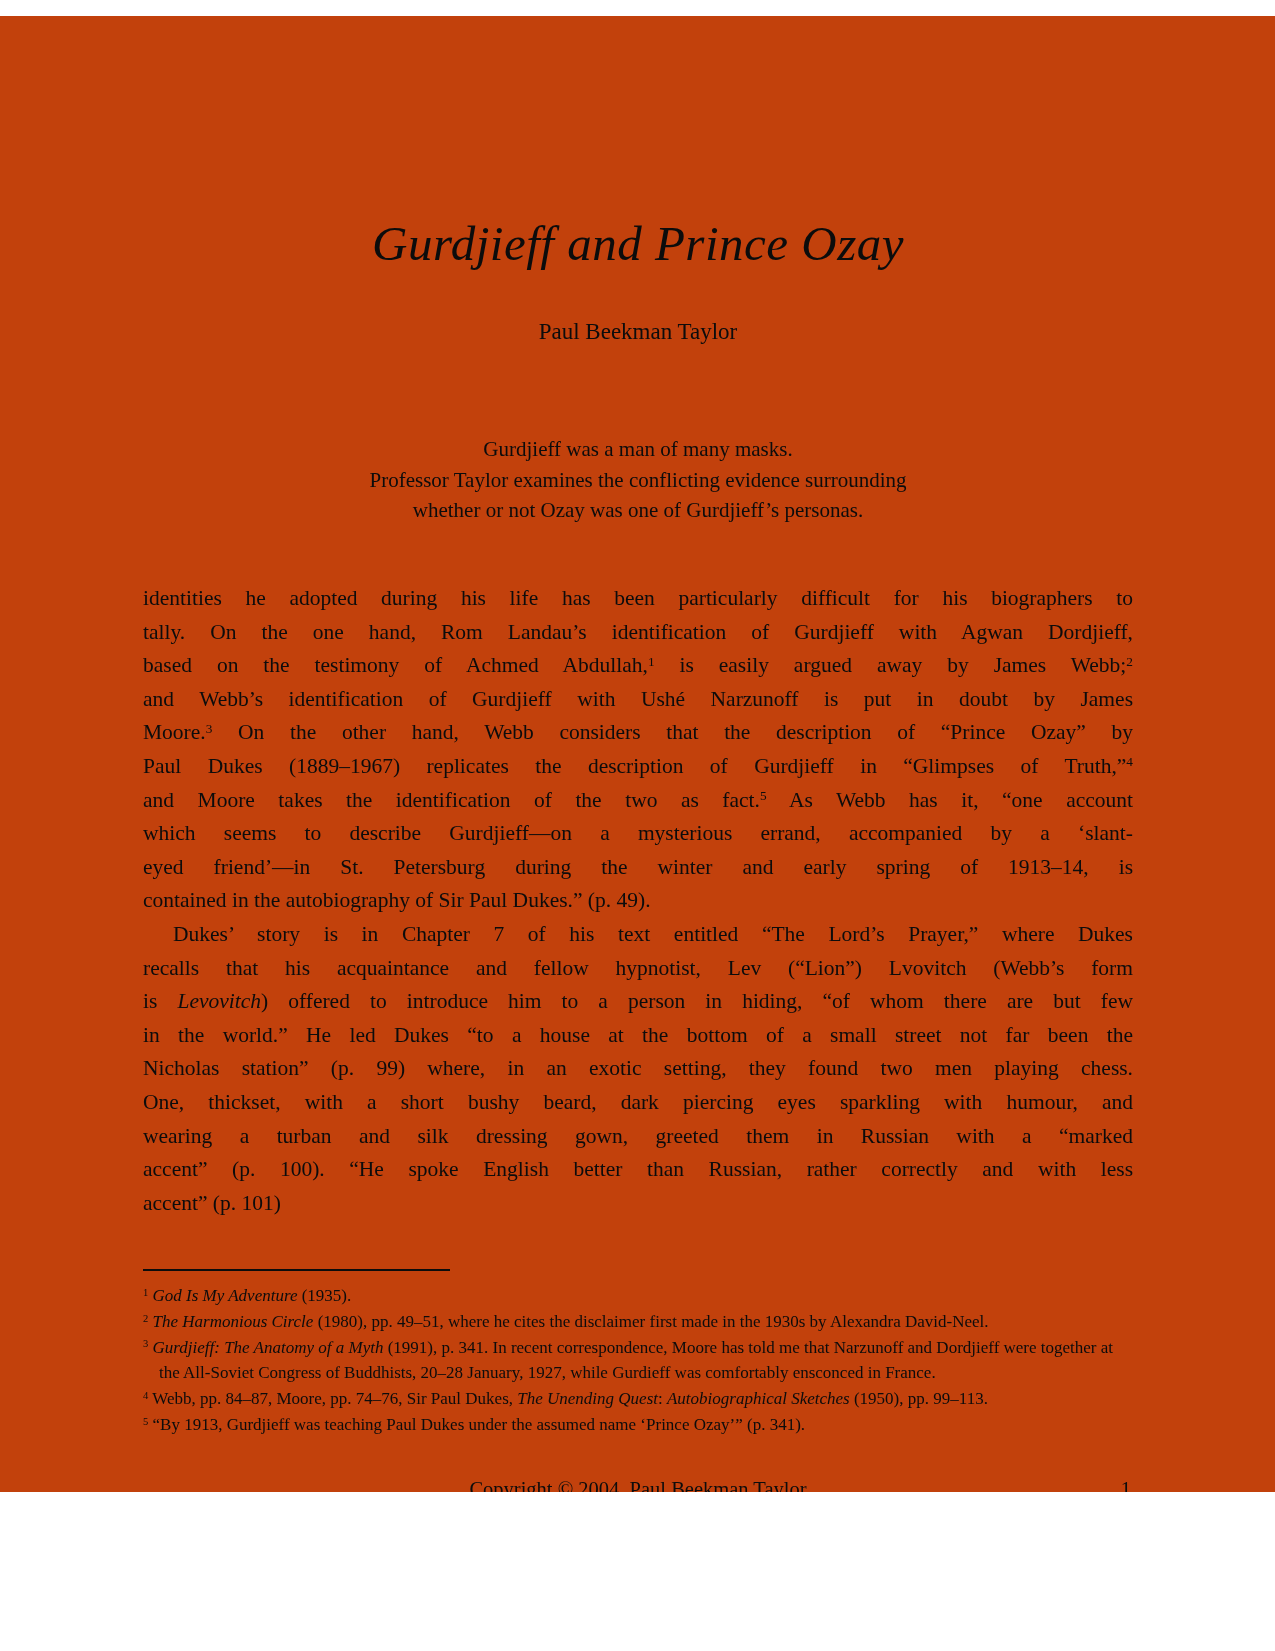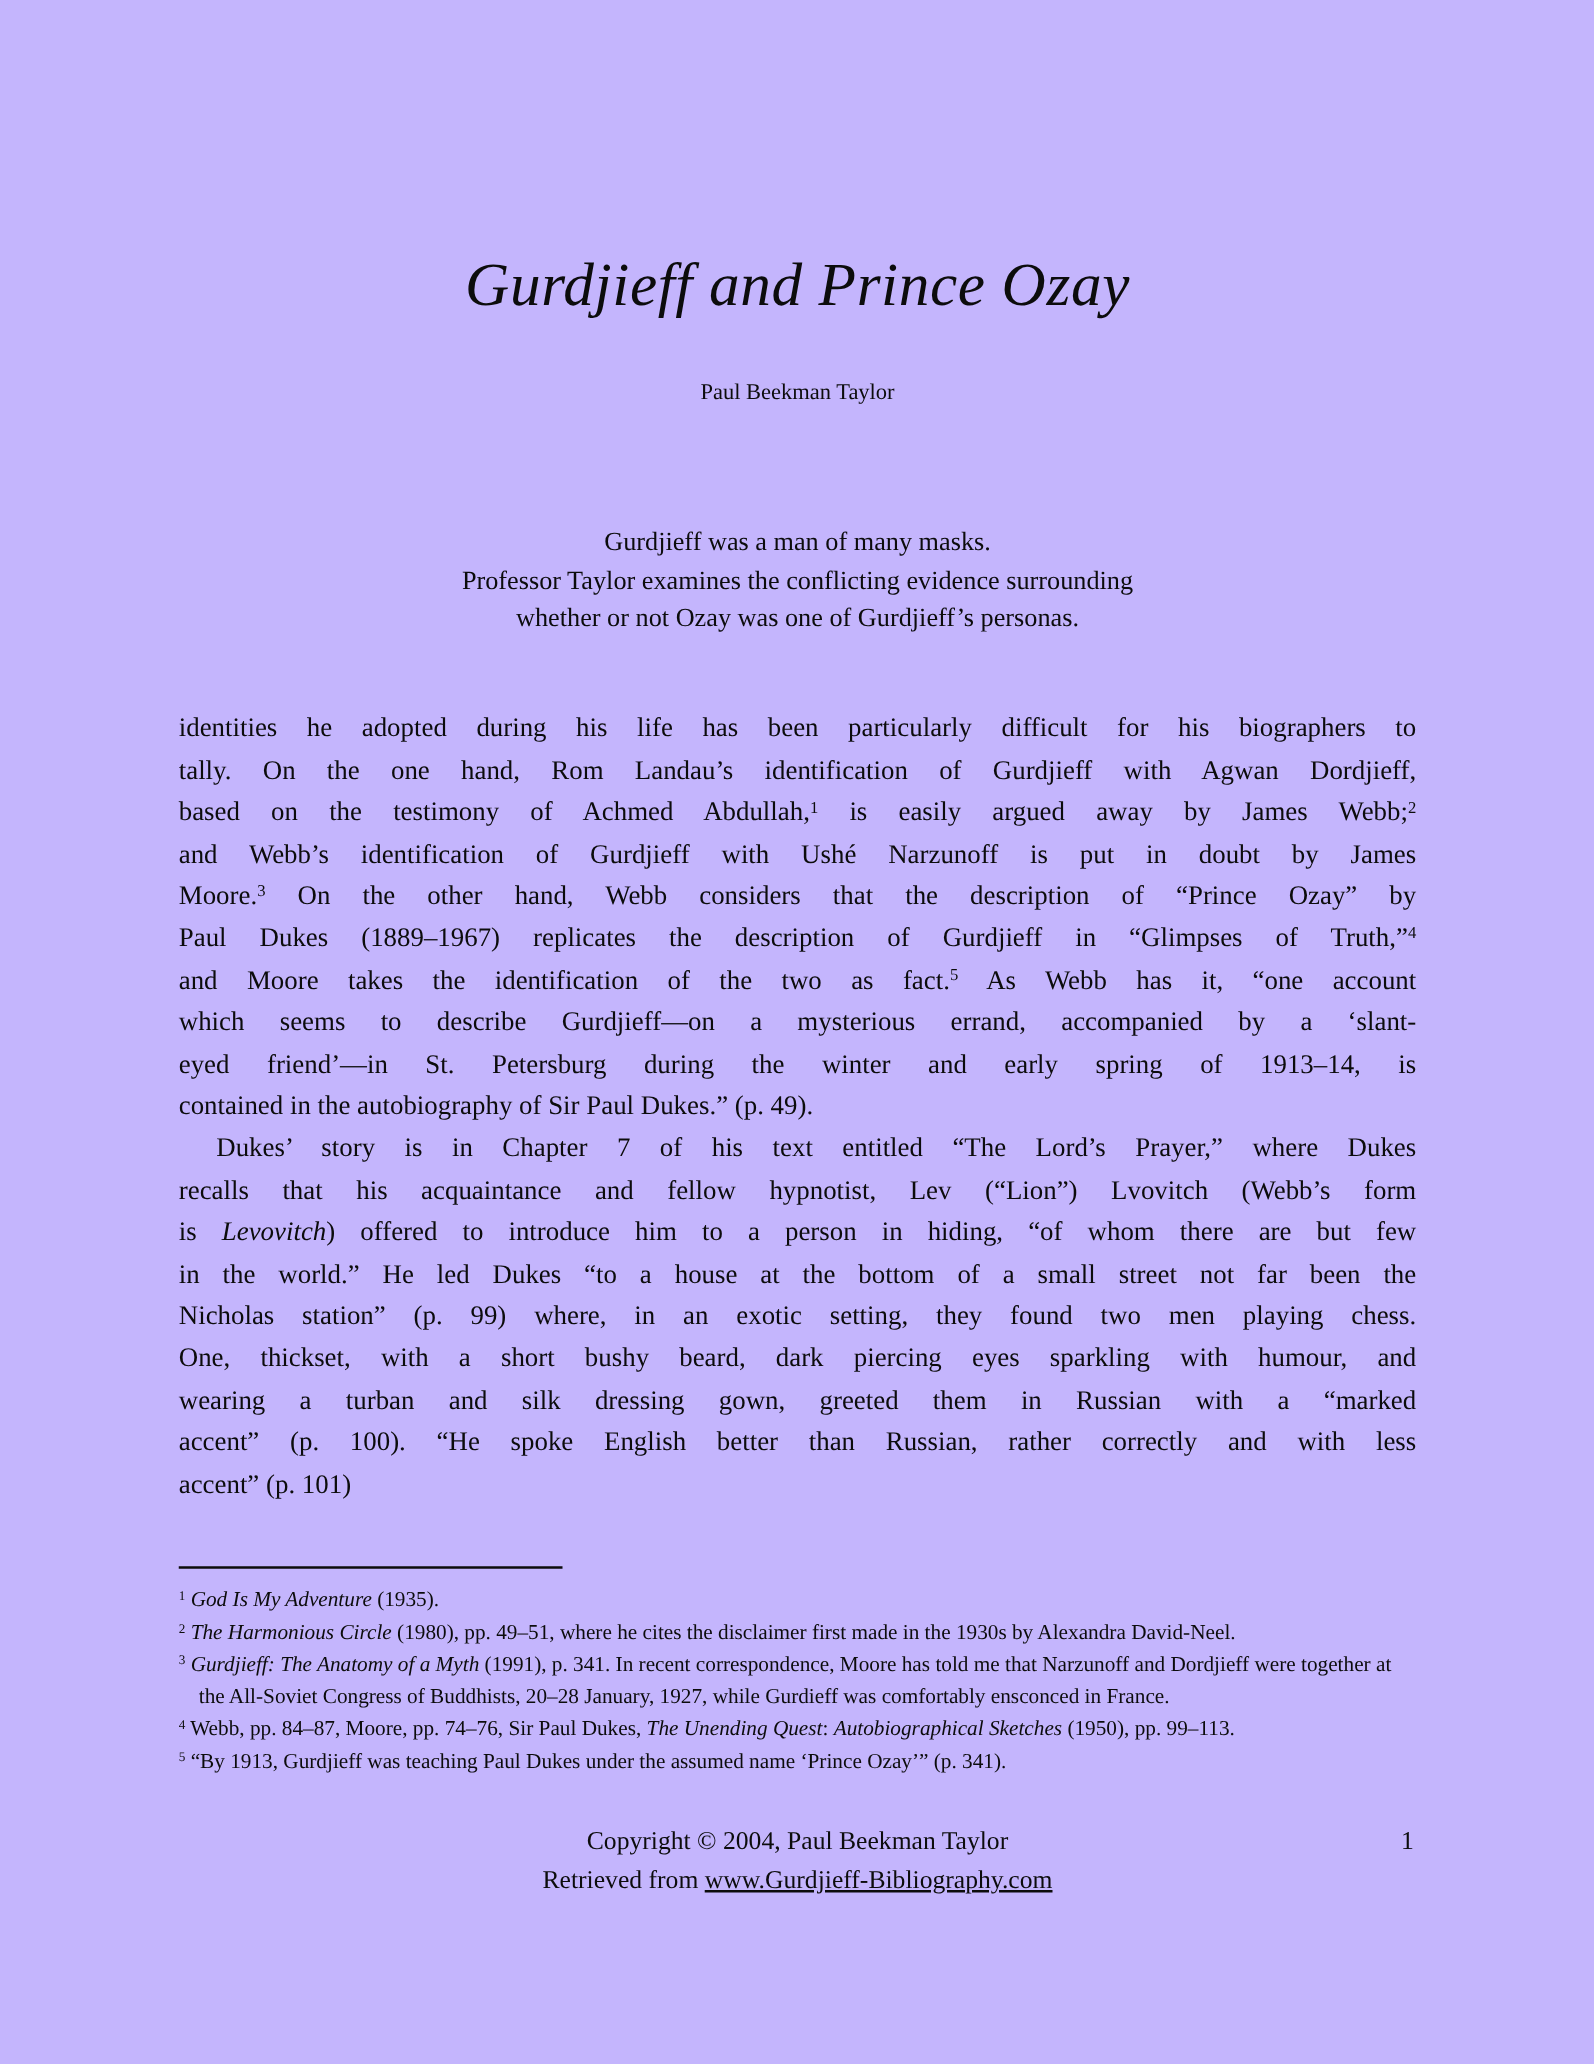--- a/index.html
+++ b/index.html
@@ -1,38 +1,39 @@
 <!DOCTYPE html>
 <html><head>
 <meta charset="utf-8">
 <style>
   html, body { margin: 0; padding: 0; background: #ffffff; }
   .page {
     position: relative;
     width: 1275px;
-    height: 1651px;
-    background: #c4b5fd;
+    height: 1476px;
+    background: #c2410c;
     color: #0c0c0c;
     font-family: "Liberation Serif", serif;
     overflow: hidden;
+    margin-top: 16px;
   }
   .title {
     position: absolute;
     top: 198px; left: 143px; width: 990px;
     text-align: center;
     font-style: italic;
     font-size: 49px;
     line-height: 60px;
     letter-spacing: 0.5px;
   }
   .author {
     position: absolute;
     top: 303px; left: 143px; width: 990px;
     text-align: center;
-    font-size: 18px;
+    font-size: 23px;
   }
   .subtitle {
     position: absolute;
     top: 418px; left: 143px; width: 990px;
     text-align: center;
     font-size: 21px;
     line-height: 30.5px;
   }
   .body-text {
     position: absolute;

